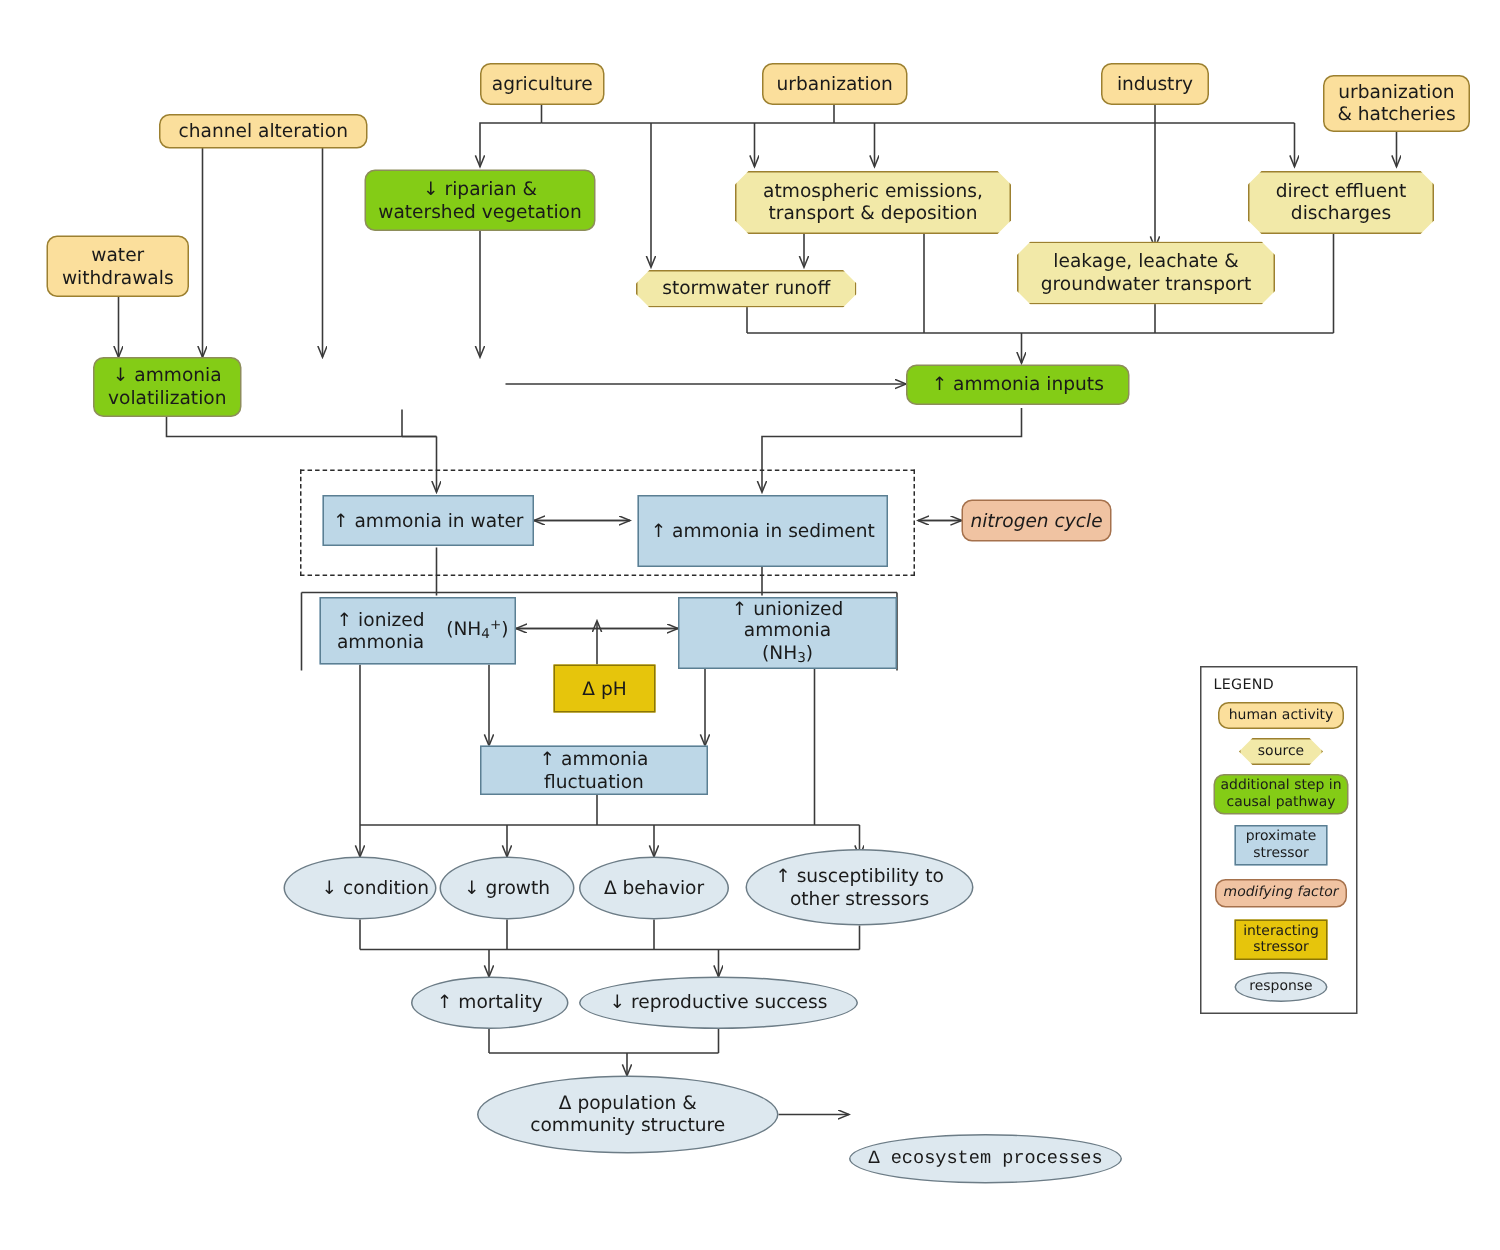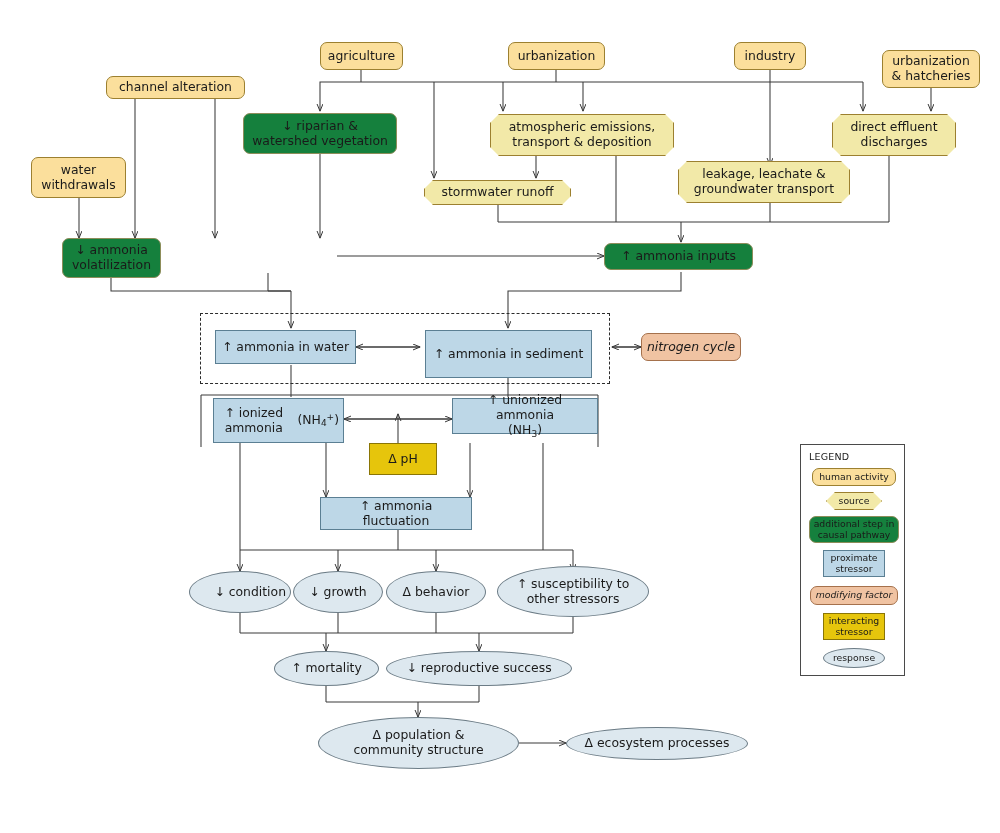--- a/index.html
+++ b/index.html
@@ -13,21 +13,21 @@
         font-size:12.4px;color:#1a1a1a;}
   .node span{display:block;padding:0 4px;}
 
   
   .activity{background:#fbdf9c;border:1px solid #9c8030;border-radius:7px;}
   
   .source{background:#f2e9a8;border:1px solid #9c8030;
           clip-path:polygon(9px 0,calc(100% - 9px) 0,100% 9px,100% calc(100% - 9px),
                             calc(100% - 9px) 100%,9px 100%,0 calc(100% - 9px),0 9px);}
   
-  .step{background:#15803d;border:1px solid #8d8d5a;border-radius:7px;}
+  .step{background:#84cc16;border:1px solid #8d8d5a;border-radius:7px;}
   
   .stressor{background:#bdd7e7;border:1px solid #5b7f93;border-radius:0;}
   
   .modifier{background:#f0c3a2;border:1px solid #a5714c;border-radius:7px;font-style:italic;}
   
   .interacting{background:#e6c50c;border:1px solid #8a7505;border-radius:0;}
   
   .response{background:#dde8ef;border:1px solid #6c7c86;border-radius:50%;}
 
   .sub{font-size:9px;vertical-align:-0.28em;}
@@ -224,21 +224,21 @@
 
   <div class="node modifier" style="left:641px;top:333px;width:100px;height:28px;">
     <span>nitrogen cycle</span>
   </div>
 
   <div class="node stressor" style="left:213px;top:398px;width:131px;height:45px;">
     <span>↑ ionized ammonia</span>
     <span><span style="display:inline;padding:0">(NH</span><span class="sub" style="display:inline;padding:0">4</span><span class="sup" style="display:inline;padding:0">+</span><span style="display:inline;padding:0">)</span></span>
   </div>
 
-  <div class="node stressor" style="left:452px;top:398px;width:146px;height:36px;flex-direction:column;">
+  <div class="node stressor" style="left:452px;top:398px;width:146px;height:48px;flex-direction:column;">
     <span>↑ unionized ammonia</span>
     <span><span style="display:inline;padding:0">(NH</span><span class="sub" style="display:inline;padding:0">3</span><span style="display:inline;padding:0">)</span></span>
   </div>
 
   <div class="node interacting" style="left:369px;top:443px;width:68px;height:32px;">
     <span>Δ pH</span>
   </div>
 
   <div class="node stressor" style="left:320px;top:497px;width:152px;height:33px;">
     <span>↑ ammonia fluctuation</span>
@@ -267,21 +267,21 @@
 
   <div class="node response" style="left:386px;top:651px;width:186px;height:35px;">
     <span>↓ reproductive success</span>
   </div>
 
   <div class="node response" style="left:318px;top:717px;width:201px;height:52px;flex-direction:column;">
     <span>Δ population &amp;</span>
     <span>community structure</span>
   </div>
 
-  <div class="node response" style="left:566px;top:727px;width:182px;height:33px;">
+  <div class="node response" style="left:566px;top:756px;width:182px;height:33px;font-family:Liberation Mono, monospace;">
     <span>Δ ecosystem processes</span>
   </div>
 
   <div id="legend" style="left:800px;top:444px;width:105px;height:232px;">
     <div class="ltitle">LEGEND</div>
 
     <div class="lg activity" style="left:11px;top:23px;width:84px;height:18px;">
       <span>human activity</span>
     </div>
 

